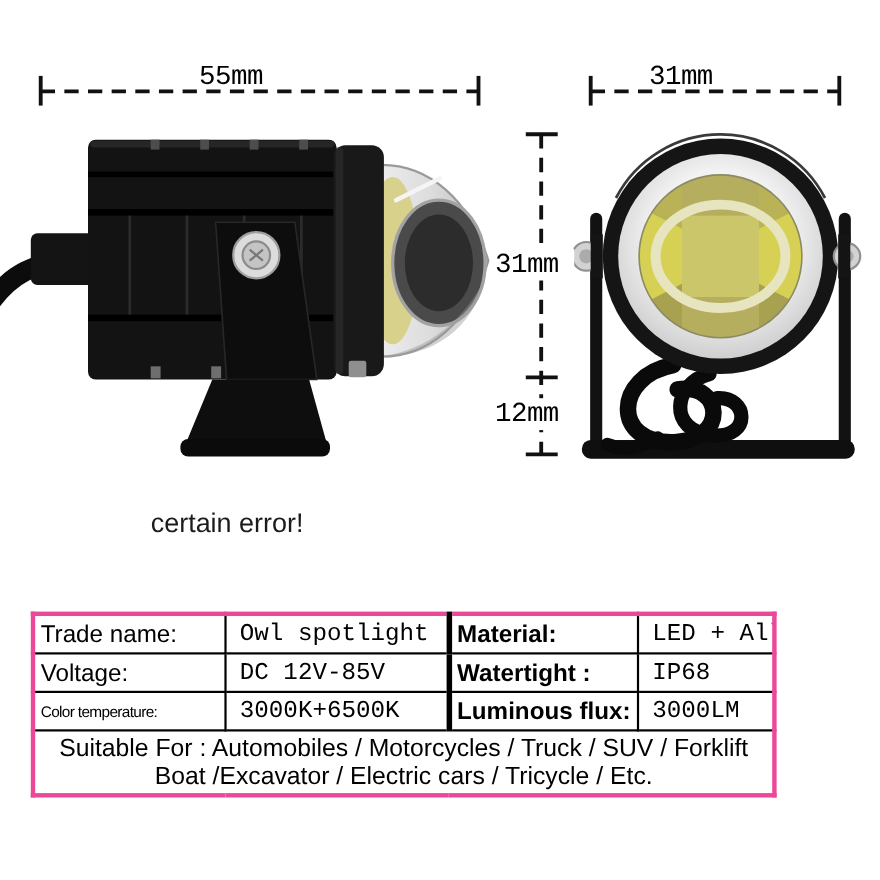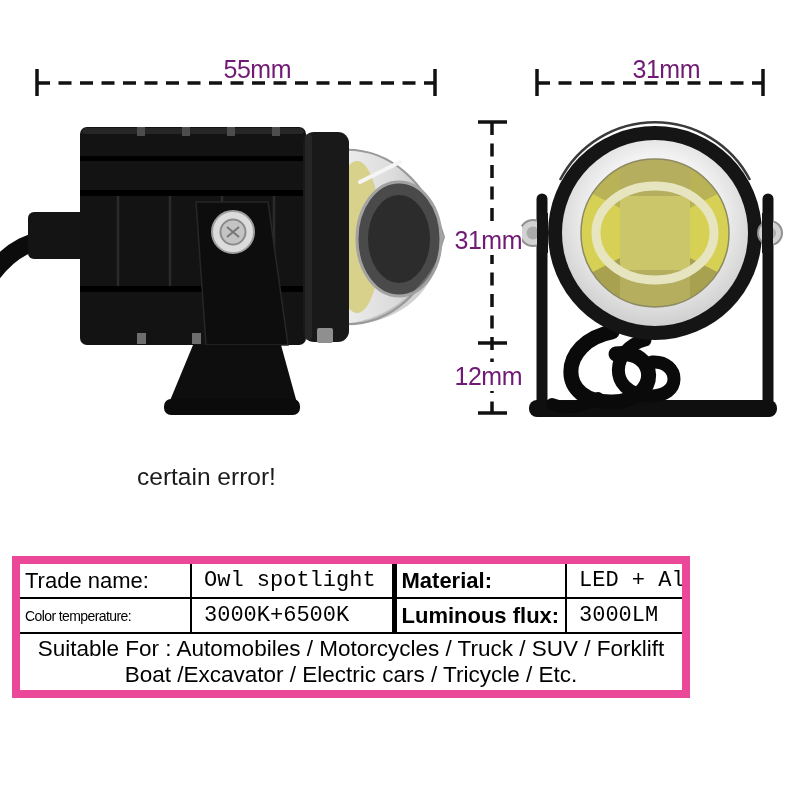--- a/index.html
+++ b/index.html
@@ -3,34 +3,34 @@
 <meta charset="utf-8">
 <style>
   html,body{margin:0;padding:0;background:#ffffff;}
   .page{
     position:relative;width:800px;height:800px;background:#ffffff;
     font-family:"Liberation Sans","DejaVu Sans",sans-serif;overflow:hidden;color:#111;
   }
   
   .dim-svg{position:absolute;left:0;top:0;width:800px;height:800px;z-index:3;pointer-events:none;}
   .dim-label{
-    position:absolute;z-index:4;color:#701a75;font-size:25px;line-height:27px;
-    text-align:right;letter-spacing:-0.5px;white-space:nowrap;
+    position:absolute;z-index:4;color:#000000;font-size:25px;line-height:27px;
+    text-align:left;letter-spacing:-0.5px;white-space:nowrap;font-family:Liberation Mono, monospace;
   }
   .dim-label.on-line{background:#ffffff;padding:1px 0;}
   
   .img-side{position:absolute;left:0;top:110px;width:470px;height:320px;z-index:1;}
   .img-front{position:absolute;left:505px;top:110px;width:300px;height:335px;z-index:1;}
   
   .tips{position:absolute;left:40px;top:459px;z-index:2;font-size:24.5px;line-height:35px;color:#1b1b1b;}
   .tips .l2{margin-left:97px;}
   
   .spec-table{
-    position:absolute;left:12px;top:556px;width:678px;z-index:2;
-    border-collapse:collapse;table-layout:fixed;color:#000;border:8px solid #ec4899;
+    position:absolute;left:28px;top:556px;width:678px;z-index:2;
+    border-collapse:collapse;table-layout:fixed;color:#000;border:4px solid #ec4899;
   }
   .spec-table td{
     border:2.5px solid #000;font-size:22px;height:33px;vertical-align:middle;
     padding:0 0 0 5px;white-space:nowrap;overflow:hidden;
   }
   .spec-table td.val{padding-left:12px;font-family:Liberation Mono, monospace;}
   .spec-table td.mid{border-left-width:5.5px;font-weight:bold;}
   .spec-table td.small-label{font-size:14px;letter-spacing:-0.6px;}
   .spec-table td.suitable{height:56px;text-align:center;padding:0;font-size:22.5px;margin-top:14px;}
   .spec-table td.suitable div{line-height:26px;}
@@ -193,20 +193,26 @@
         <col>
       </colgroup>
     <tbody>
       <tr>
         <td class="lbl">Trade name:</td>
         <td class="val">Owl spotlight</td>
         <td class="lbl mid">Material:</td>
         <td class="val">LED + Alloy</td>
       </tr>
       <tr>
+        <td class="lbl">Voltage:</td>
+        <td class="val">DC 12V-85V</td>
+        <td class="lbl mid">Watertight :</td>
+        <td class="val">IP68</td>
+      </tr>
+      <tr>
         <td class="lbl small-label">Color temperature:</td>
         <td class="val">3000K+6500K</td>
         <td class="lbl mid">Luminous flux:</td>
         <td class="val">3000LM</td>
       </tr>
       <tr>
         <td class="suitable" colspan="4">
           <div>Suitable For : Automobiles / Motorcycles / Truck / SUV / Forklift</div>
           <div>Boat /Excavator / Electric cars / Tricycle / Etc.</div>
         </td>

